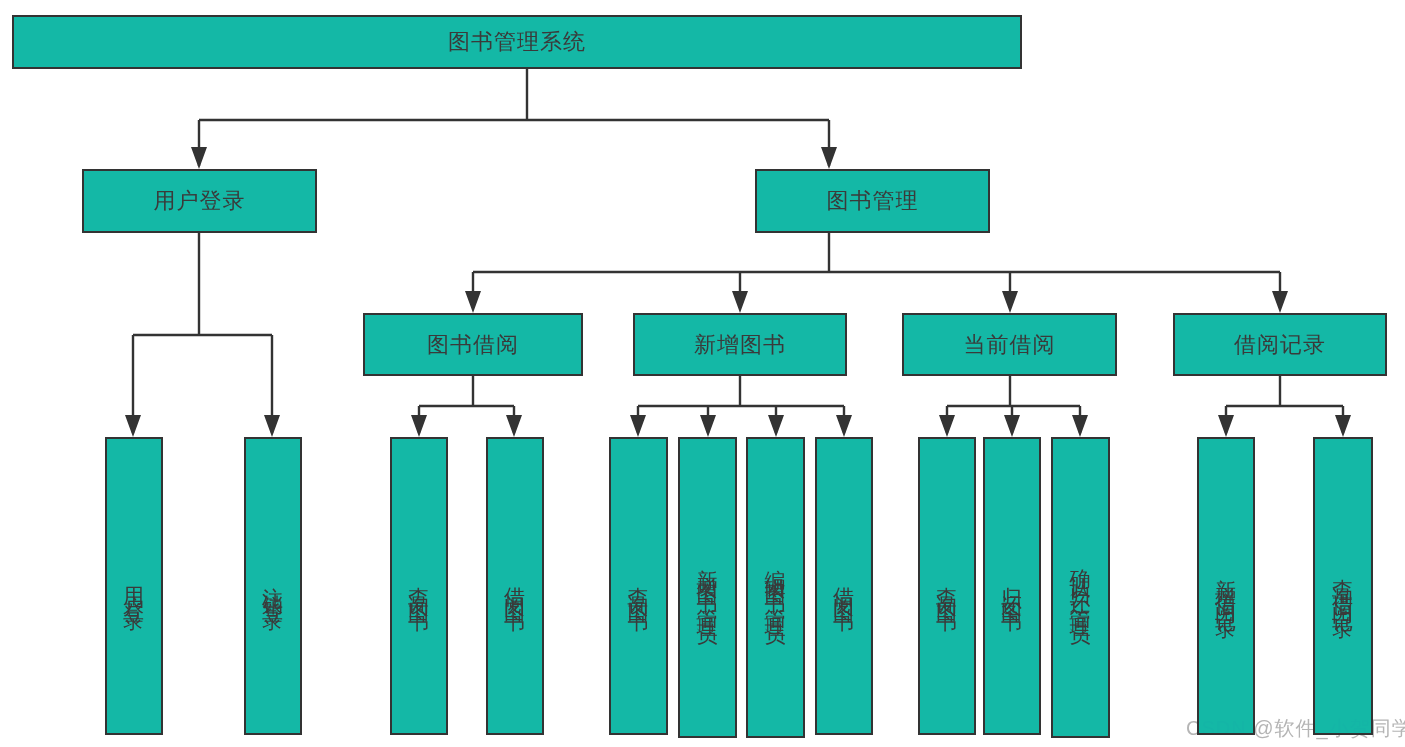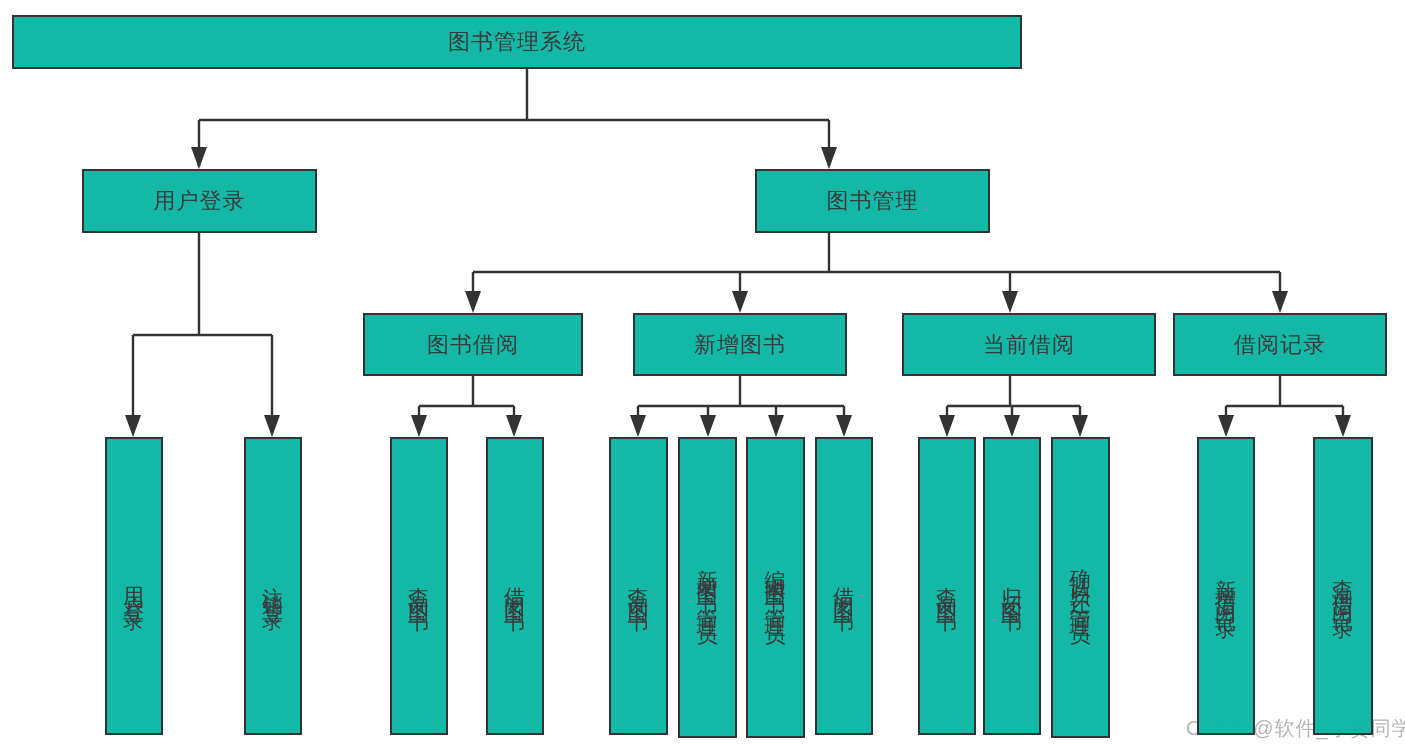--- a/index.html
+++ b/index.html
@@ -78,21 +78,21 @@
              M1218 415H1234L1226 437Z M1335 415H1351L1343 437Z" fill="#333333" stroke="none"></path>
   </svg>
 
   <div class="box box-h" style="left:12px; top:15px; width:1010px; height:54px;">图书管理系统</div>
 
   <div class="box box-h" style="left:82px; top:169px; width:235px; height:64px;">用户登录</div>
   <div class="box box-h" style="left:712px; top:169px; width:235px; height:64px;margin-left:43px;">图书管理</div>
 
   <div class="box box-h" style="left:363px; top:313px; width:220px; height:63px;">图书借阅</div>
   <div class="box box-h" style="left:633px; top:313px; width:214px; height:63px;">新增图书</div>
-  <div class="box box-h" style="left:902px; top:313px; width:254px; height:63px;">当前借阅</div>
+  <div class="box box-h" style="left:902px; top:313px; width:215px; height:63px;">当前借阅</div>
   <div class="box box-h" style="left:1173px; top:313px; width:214px; height:63px;">借阅记录</div>
 
   <div class="box box-v" style="left:105px; top:437px; width:58px; height:298px;">用户登录</div>
   <div class="box box-v" style="left:244px; top:437px; width:58px; height:298px;">注销登录</div>
 
   <div class="box box-v" style="left:390px; top:437px; width:58px; height:298px;">查询图书</div>
   <div class="box box-v" style="left:486px; top:437px; width:58px; height:298px;">借阅图书</div>
 
   <div class="box box-v" style="left:609px; top:437px; width:59px; height:298px;">查询图书</div>
   <div class="box box-v" style="left:678px; top:437px; width:59px; height:301px;">新增图书（管理员）</div>

